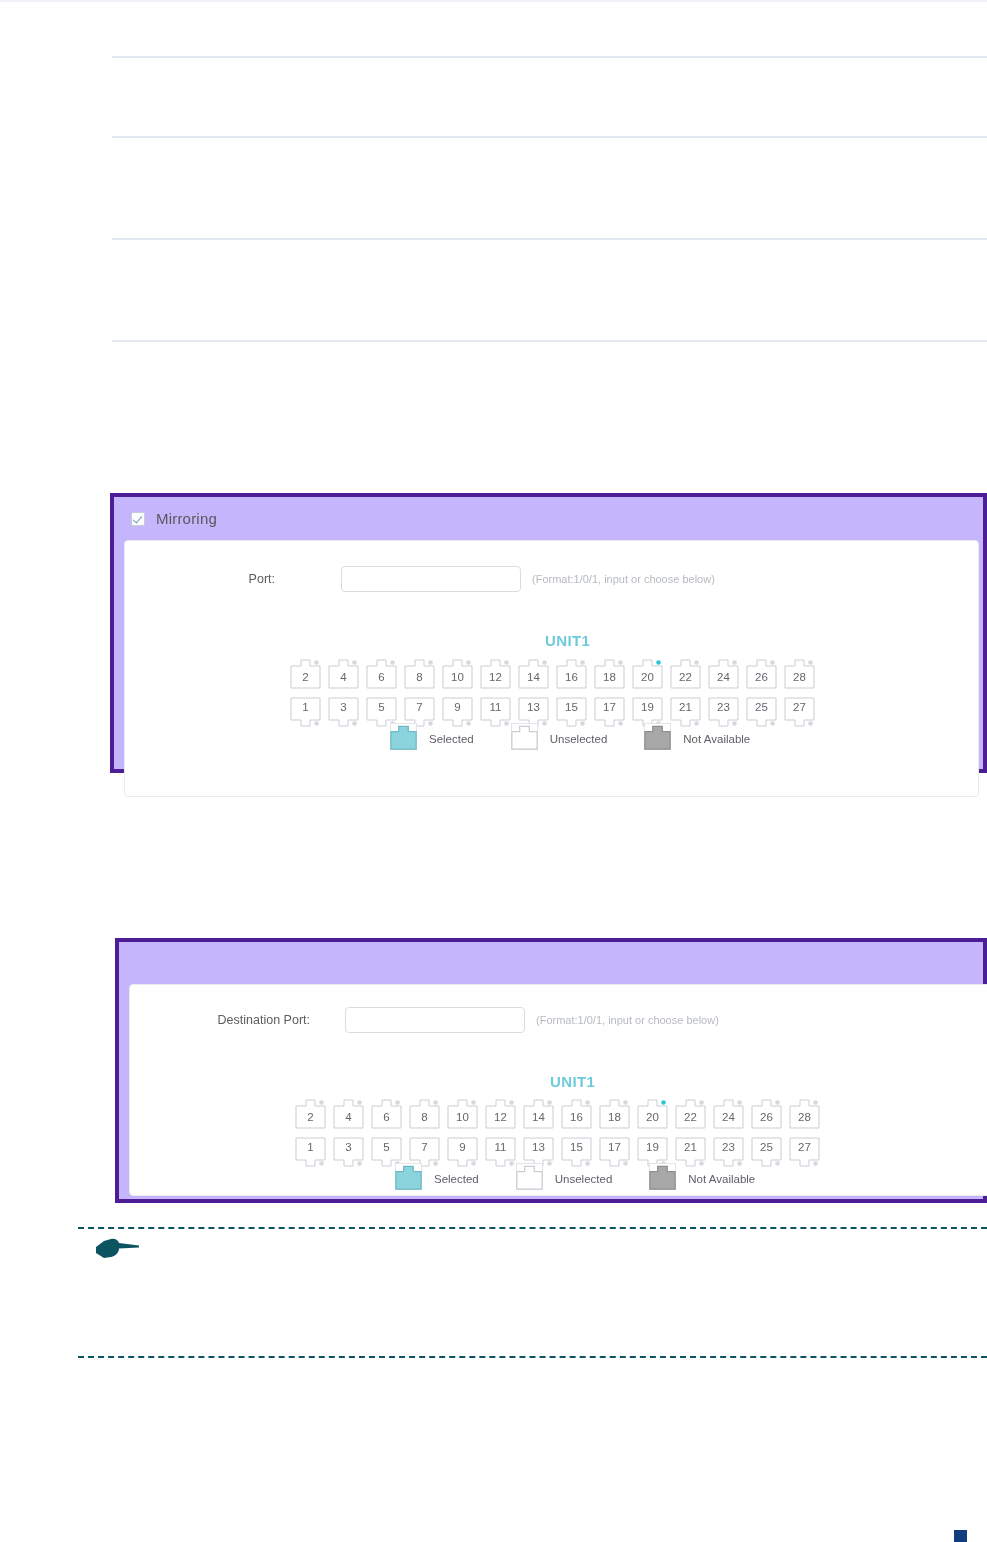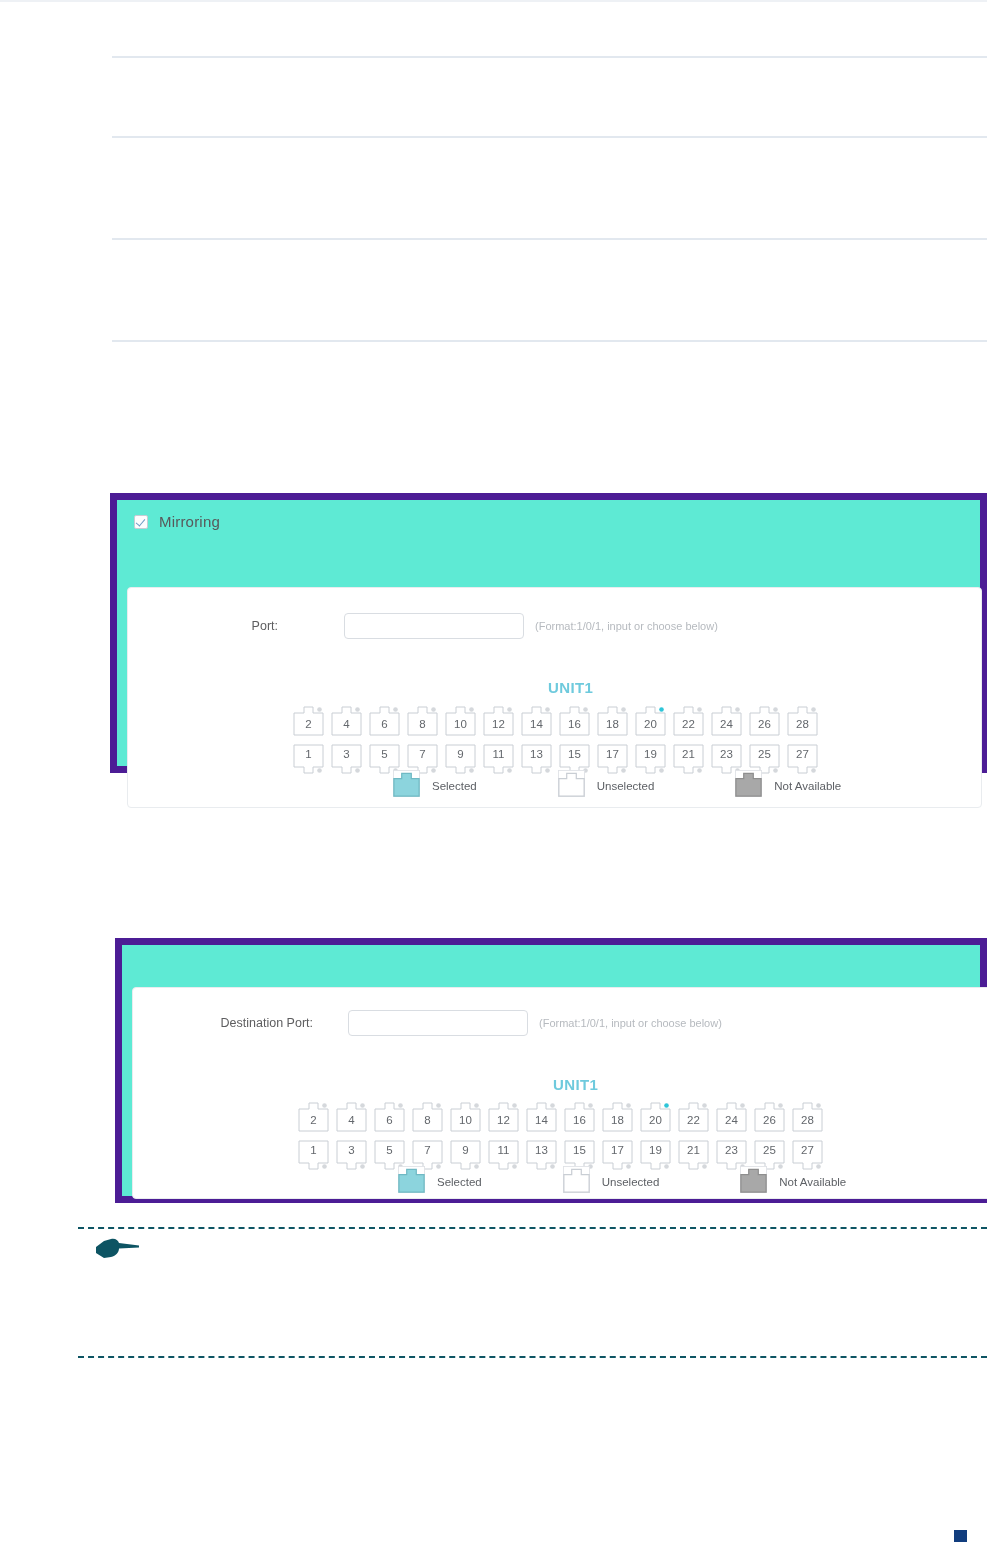--- a/index.html
+++ b/index.html
@@ -35,22 +35,22 @@
     position: absolute;
     left: 0; top: 0;
     width: 987px;
     height: 2px;
     background: #eef1f5;
   }
 
   
   .section-panel {
     position: absolute;
-    border: 7px solid #4c1d95;
-    background: #5eead4;
+    border: 4px solid #4c1d95;
+    background: #c4b5fd;
     box-sizing: border-box;
   }
   .section-header {
     display: flex;
     align-items: center;
     gap: 11px;
     padding: 14px 0 0 17px;
   }
   .chk {
     width: 14px;
@@ -155,21 +155,20 @@
     pointer-events: none;
   }
   .port.top .pnum { top: 13px; }
   .port.bot .pnum { top: 4px; }
 
   
   .legend {
     position: absolute;
     display: flex;
     align-items: flex-start;
-    gap: 44px;
   }
   .legend-item {
     display: flex;
     align-items: center;
   }
   .legend-text {
     font-size: 11.5px;
     color: #5d6065;
     white-space: nowrap;
   }
@@ -212,21 +211,21 @@
   <div class="hr-line" style="top:238px"></div>
   <div class="hr-line" style="top:340px"></div>
 </div>
 
 <div class="section-panel" style="left:110px; top:493px; width:877px; height:280px;">
   <div class="section-header">
     <span class="chk"></span>
     <span class="section-title">Mirroring</span>
   </div>
 
-  <div class="inner-panel" style="left:10px; top:43px; width:855px; height:221px;margin-top:44px;">
+  <div class="inner-panel" style="left:10px; top:43px; width:855px; height:257px;">
 
     <div class="field-row" style="left:30px; top:25px;">
       <span class="field-label" style="width:120px;">Port:</span>
       <input class="field-input" type="text" style="margin-left: 66px; width: 180px;" placeholder="">
       <span class="field-hint" style="margin-left:11px;">(Format:1/0/1, input or choose below)</span>
     </div>
 
     <div class="unit-label" style="left:420px; top:91px;">UNIT1</div>
 
     <div class="port-grid" style="left:165px; top:117px;">

